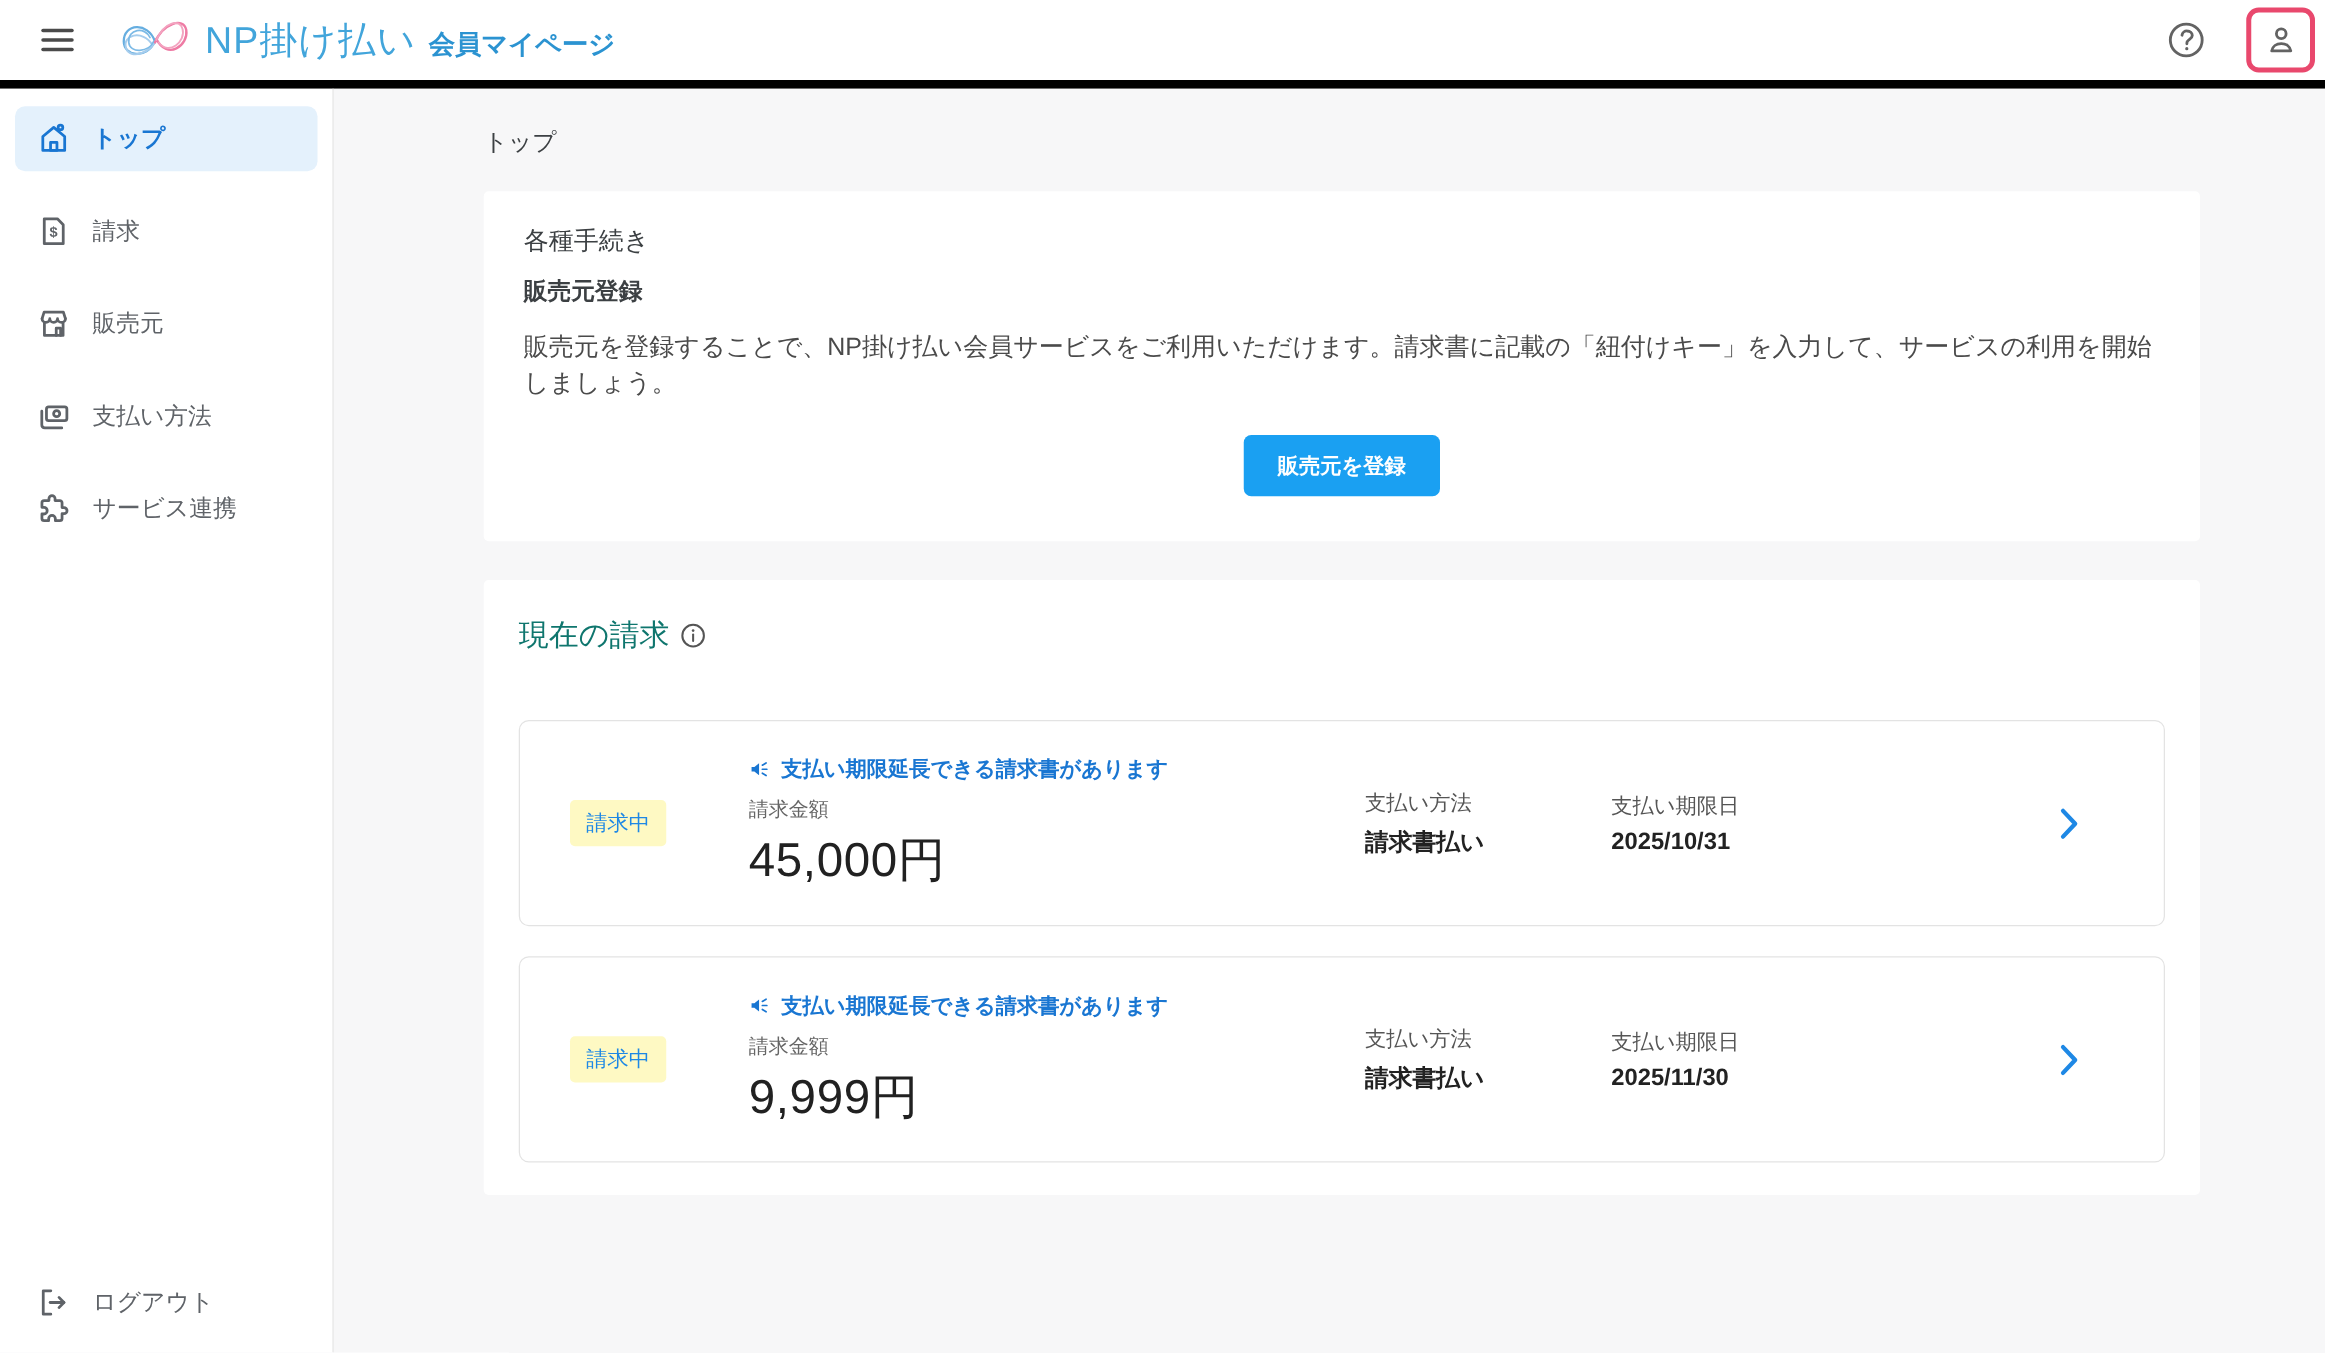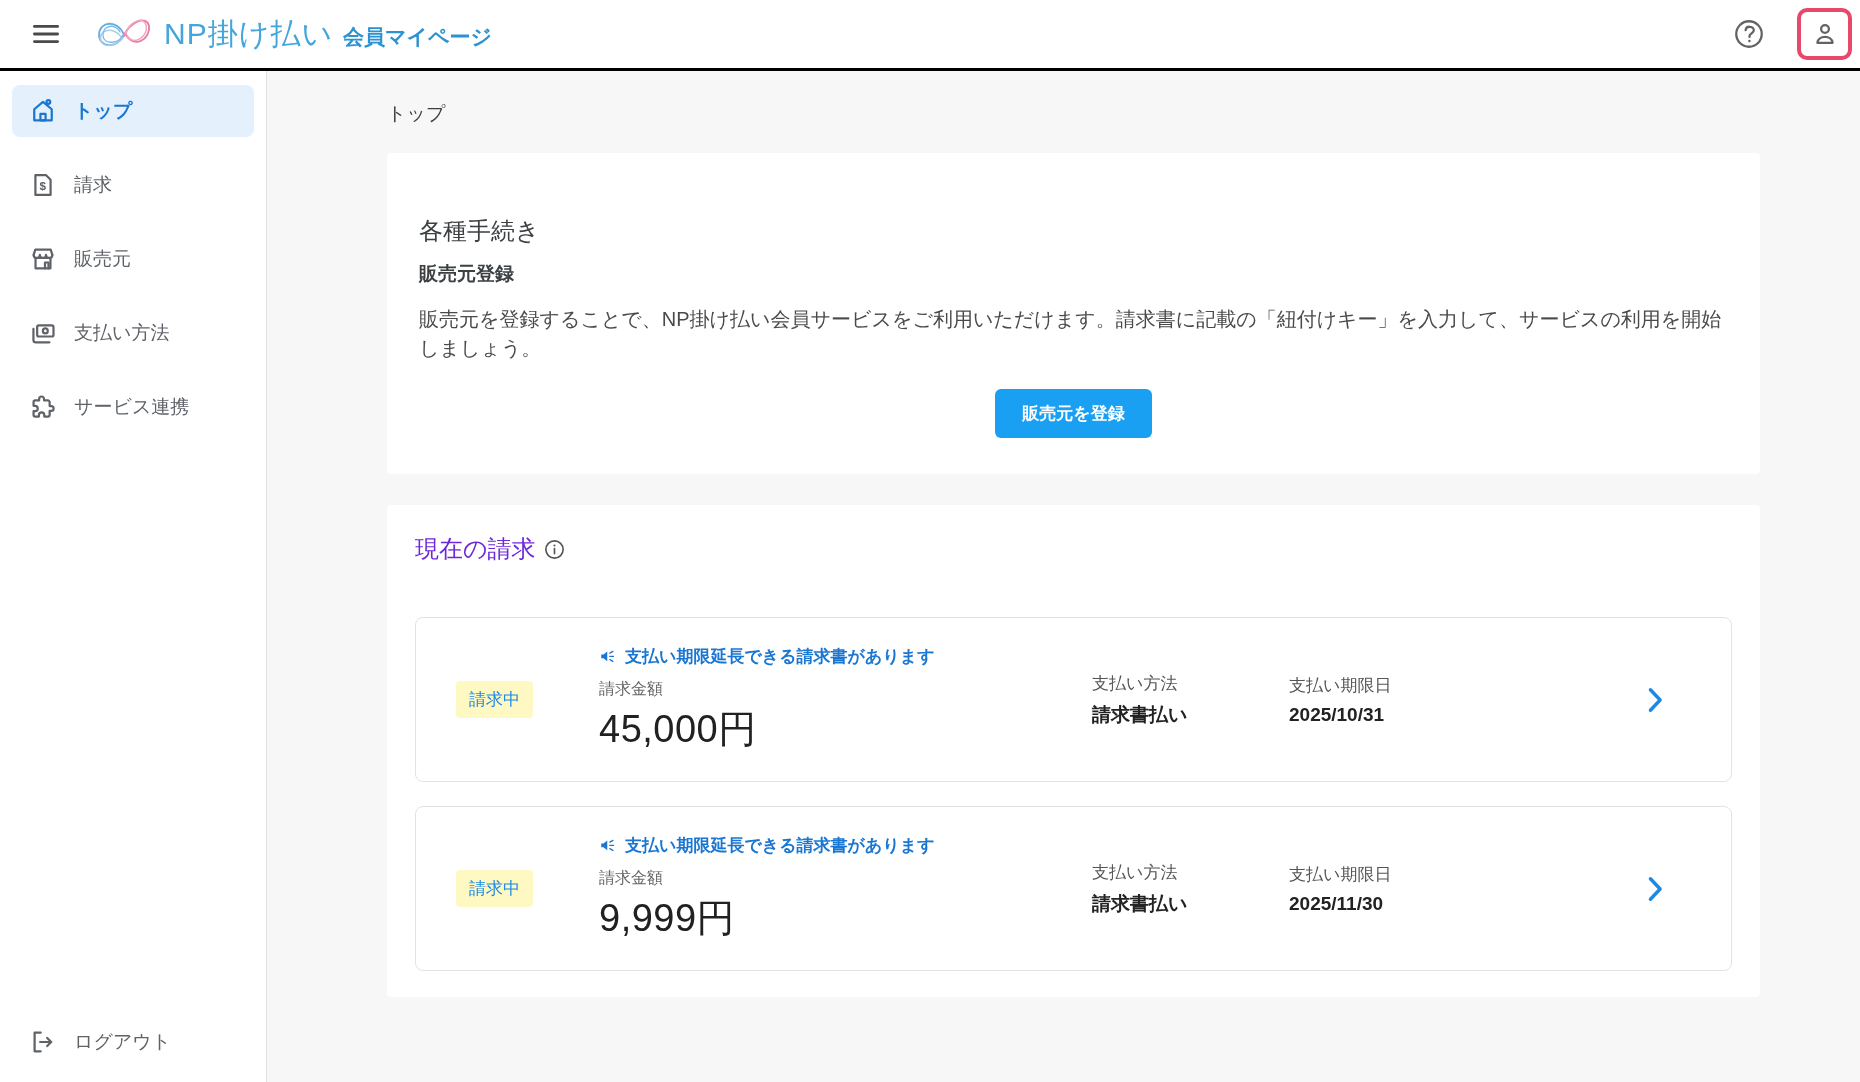--- a/index.html
+++ b/index.html
@@ -2,21 +2,21 @@
 <html><head>
 <meta charset="utf-8">
 <style>
   * { margin:0; padding:0; box-sizing:border-box; }
   html,body { width:1860px; height:1082px; overflow:hidden; }
   body { font-family:"Liberation Sans","DejaVu Sans",sans-serif; background:#fff; color:#3c4043; }
 
   .app { display:flex; flex-direction:column; height:100%; }
 
   
-  .header { flex:0 0 71px; display:flex; align-items:center; padding:0 8px 0 24px; border-bottom:3px solid #000000; background:#fff; }
+  .header { flex:0 0 71px; display:flex; align-items:center; padding:0 8px 0 24px; border-bottom:7px solid #000000; background:#fff; }
   .hamburger { width:44px; height:44px; display:flex; align-items:center; justify-content:center; cursor:pointer; margin-right:26px; border-radius:6px; }
   .logo { display:flex; align-items:center; }
   .logo svg { margin-right:8px; }
   .brand-name { font-size:30px; font-weight:400; color:#42a5db; letter-spacing:1px; }
   .brand-suffix { font-size:21px; font-weight:700; color:#2b93d1; margin-left:10px; padding-top:6px; }
   .header-right { margin-left:auto; display:flex; align-items:center; gap:28px; }
   .help-btn { width:40px; height:40px; display:flex; align-items:center; justify-content:center; cursor:pointer; }
   .user-btn { width:55px; height:52px; border:4px solid #e9486d; border-radius:10px; display:flex; align-items:center; justify-content:center; cursor:pointer; background:#fff; }
 
   
@@ -27,28 +27,28 @@
   .nav-item { display:flex; align-items:center; gap:17px; height:52px; padding:0 17px; border-radius:8px; font-size:19px; font-weight:500; color:#5f6368; cursor:pointer; margin-bottom:22px; white-space:nowrap; }
   .nav-item svg { flex:0 0 auto; }
   .nav-item.active { background:#e4f1fc; color:#1976d2; font-weight:700; }
   .nav-item.logout { margin-top:auto; margin-bottom:0; }
 
   
   .main { flex:1; background:#f7f7f8; padding:30px 100px 0 120px; overflow:hidden; }
   .breadcrumb { font-size:19px; color:#3c4043; }
   .card { background:#fff; border-radius:4px; }
   .card-procedures { margin-top:26px; padding:26px 32px 36px; }
-  .card-procedures .title { font-size:24px; font-weight:500; color:#3c4043;margin-top:36px; }
+  .card-procedures .title { font-size:20px; font-weight:500; color:#3c4043; }
   .card-procedures .subtitle { font-size:19px; font-weight:700; color:#3c4043; margin-top:14px; }
   .card-procedures .desc { font-size:20px; color:#4a4a4a; margin-top:18px; line-height:1.45; }
   .register-btn { display:block; margin:26px auto 0; background:#1aa0f2; color:#fff; font-size:17px; font-weight:700; border:none; border-radius:6px; padding:13px 27px; cursor:pointer; }
 
   .card-billing { margin-top:31px; padding:28px 28px 26px; }
   .billing-title-row { display:flex; align-items:center; gap:7px; margin-bottom:52px; }
-  .billing-title { font-size:24px; font-weight:500; color:#6d28d9; }
+  .billing-title { font-size:24px; font-weight:500; color:#0f766e; }
 
   .invoice { border:1px solid #e3e3e3; border-radius:8px; height:165px; display:flex; align-items:center; padding:0 40px; background:#fff; cursor:pointer; }
   .invoice + .invoice { margin-top:24px; }
   .inv-badge-col { flex:0 0 143px; }
   .badge { display:inline-block; background:#fef9c3; color:#1e88e5; font-size:17px; font-weight:500; padding:7px 13px; border-radius:4px; }
   .inv-main { flex:0 0 493px; }
   .inv-notice { display:flex; align-items:center; gap:8px; color:#1976d2; font-size:17px; font-weight:700; }
   .inv-amount-label { font-size:16px; color:#666; margin-top:11px; }
   .inv-amount { font-size:38px; font-weight:400; color:#212121; margin-top:4px; letter-spacing:0.5px; }
   .inv-col .lbl { font-size:17px; color:#555; }

